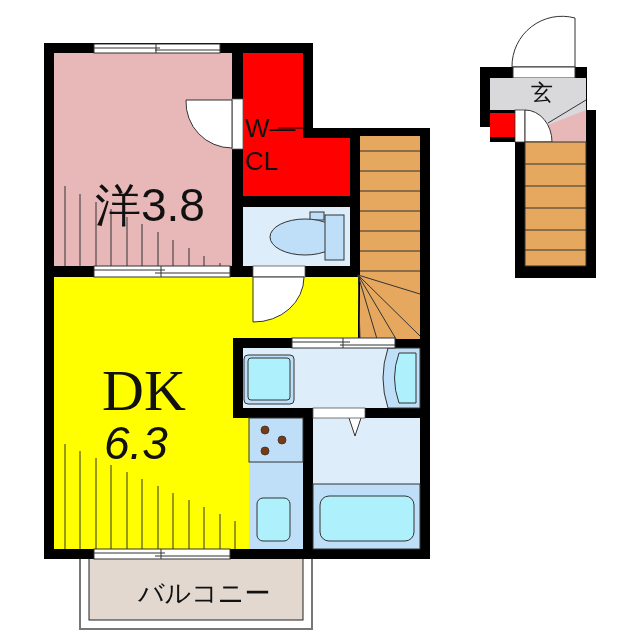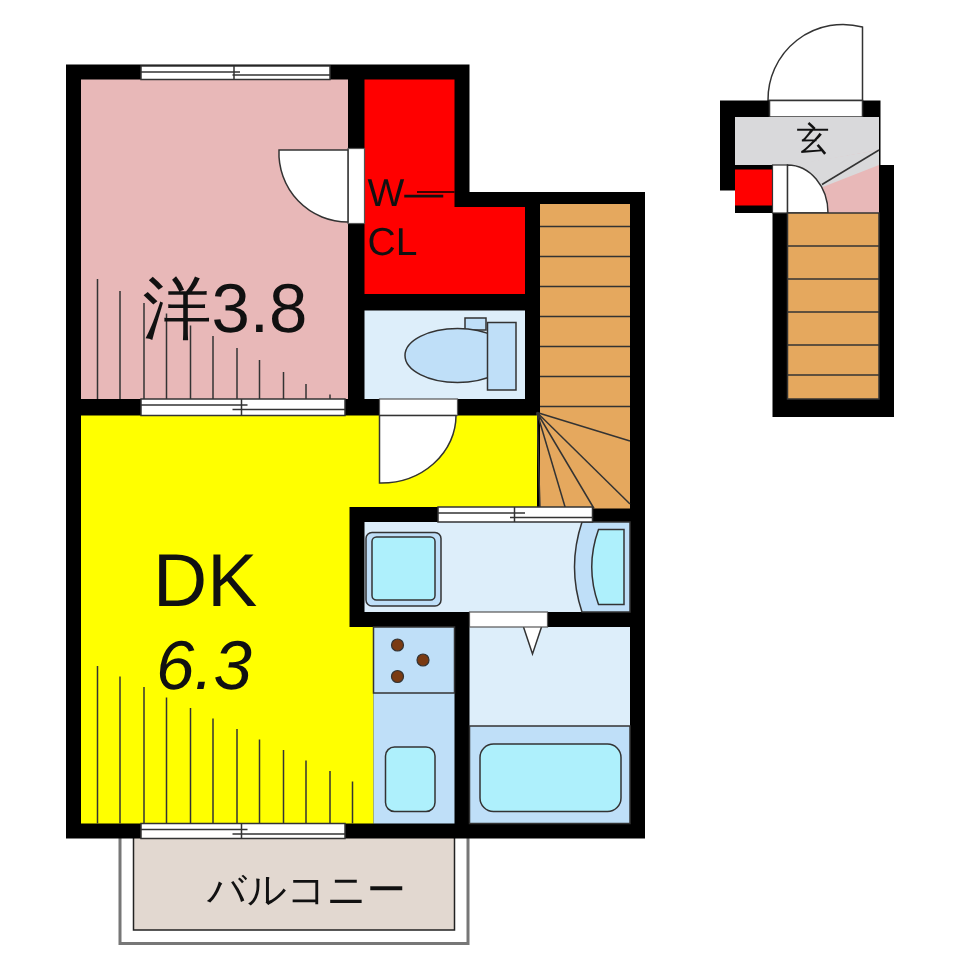--- a/index.html
+++ b/index.html
@@ -171,18 +171,18 @@
       <line x1="525" y1="250" x2="586" y2="250"></line>
     </g>
   </g>
 </svg>
 
 <div class="lbl" style="left:95px;top:145px;font-size:46px;margin-top:37px;">洋3.8</div>
 
 <div class="lbl" style="left:245px;top:115px;font-size:26px;">W—</div>
 <div class="lbl" style="left:245px;top:148px;font-size:26px;">CL</div>
 
-<div class="lbl" style="left:102px;top:362px;font-size:50px;">DK</div>
+<div class="lbl" style="left:102px;top:362px;font-size:58px;font-family:Liberation Serif, serif;">DK</div>
 <div class="lbl" style="left:104px;top:420px;font-size:46px;font-style:italic;">6.3</div>
 
 <div class="lbl" style="left:138px;top:580px;font-size:26px;">バルコニー</div>
 
 <div class="lbl" style="left:531px;top:82px;font-size:22px;">玄</div>
 
 </body></html>

